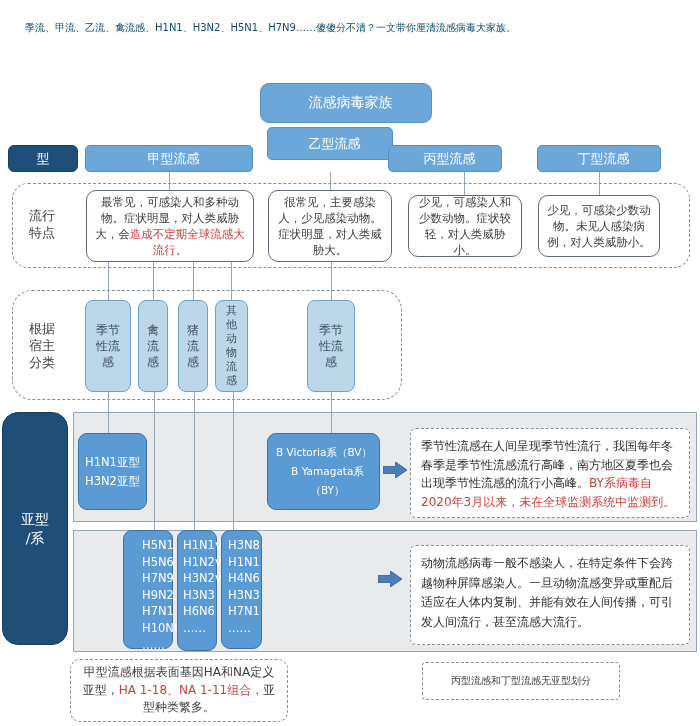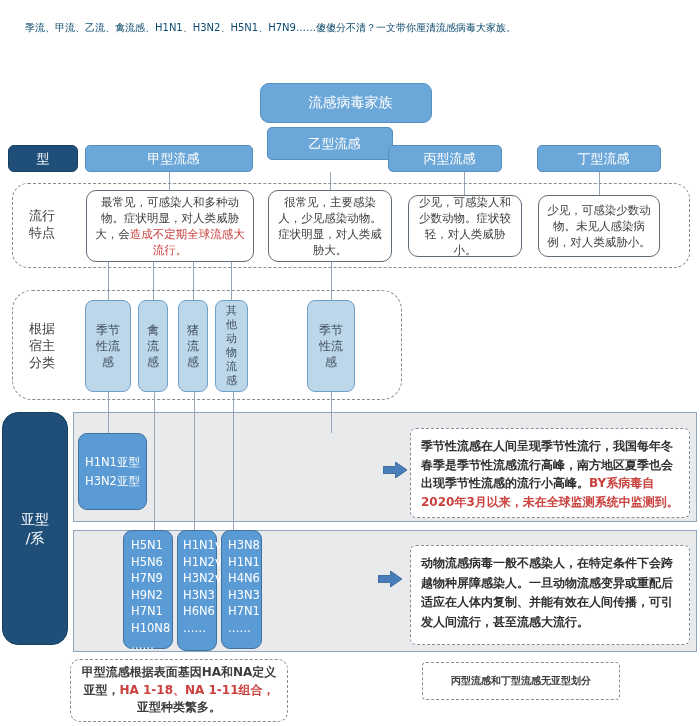--- a/index.html
+++ b/index.html
@@ -11,27 +11,27 @@
   .navy-box{background:#1f4e79;border:1px solid #16405f;color:#ffffff;border-radius:6px;
             display:flex;align-items:center;justify-content:center;box-sizing:border-box;}
   .mid-box{background:#5b9bd5;border:1px solid #41719c;color:#ffffff;border-radius:9px;
            box-sizing:border-box;}
   .host-box{background:#bdd7ea;border:1px solid #6fa0c8;color:#3f4d5e;border-radius:8px;
             display:flex;align-items:center;justify-content:center;text-align:center;
             box-sizing:border-box;word-break:break-all;}
   .trait-box{background:#ffffff;border:1px solid #5f6b76;color:#3d3d3d;border-radius:10px;
              display:flex;align-items:center;justify-content:center;text-align:center;
              box-sizing:border-box;padding:4px 6px;font-size:11.5px;line-height:16px;}
-  .dashed{border:1.5px dashed #858e98;background:#ffffff;box-sizing:border-box;font-weight:bold;}
+  .dashed{border:1.5px dashed #858e98;background:#ffffff;box-sizing:border-box;}
   .panel{background:#e9eaec;border:1px solid #8fa6c0;box-sizing:border-box;}
   .line{position:absolute;width:1px;background:#97a6b6;}
   .lbl{color:#3d3d3d;font-size:13px;line-height:17px;text-align:center;}
   .red{color:#c9403d;}
   .note{font-size:12px;line-height:18.5px;color:#2f2f2f;padding:8px 10px;border-radius:6px;}
-  .hlist{font-size:11.5px;line-height:16.6px;color:#fff;padding:6px 0 0 7px;}
+  .hlist{font-size:11.5px;line-height:16.6px;color:#fff;padding:6px 0 0 18px;}
   .ctr{display:flex;align-items:center;justify-content:center;text-align:center;}
 </style>
 </head>
 <body>
 
 <div id="canvas">
 
   <div class="abs" style="left:25px;top:21px;width:660px;font-size:10px;color:#0c4a6e;">季流、甲流、乙流、禽流感、H1N1、H3N2、H5N1、H7N9……傻傻分不清？一文带你厘清流感病毒大家族。</div>
 
   <div class="abs blue-box" style="left:260px;top:83px;width:172px;height:40px;border-radius:9px;font-size:14px;">流感病毒家族</div>
@@ -90,20 +90,24 @@
   <div class="line" style="left:108px;top:392px;height:41px;"></div>
   <div class="line" style="left:331px;top:392px;height:41px;"></div>
   <div class="line" style="left:154px;top:392px;height:138px;"></div>
   <div class="line" style="left:194px;top:392px;height:138px;"></div>
   <div class="line" style="left:233px;top:392px;height:138px;"></div>
 
   <div class="abs mid-box ctr" style="left:78px;top:433px;width:69px;height:77px;font-size:11.5px;line-height:19px;flex-direction:column;">
     <div>H1N1亚型</div>
     <div>H3N2亚型</div>
   </div>
+  <div class="abs mid-box ctr" style="left:267px;top:433px;width:113px;height:77px;font-size:10.5px;line-height:19px;flex-direction:column;align-items:flex-start;padding-left:8px;">
+    <div>B Victoria系（BV）</div>
+    <div>B Yamagata系（BY）</div>
+  </div>
 
   <svg class="abs" style="left:383px;top:462px;" width="24" height="16" viewBox="0 0 24 16">
     <path d="M0 4.5 h12.5 v-4.5 l11.5 8 -11.5 8 v-4.5 h-12.5 z" fill="#4a7ebb" stroke="#2e5f93" stroke-width="0.8"></path>
   </svg>
 
   <div class="abs dashed note" style="left:410px;top:428px;width:280px;height:90px;">
     <span>季节性流感在人间呈现季节性流行，我国每年冬春季是季节性流感流行高峰，南方地区夏季也会出现季节性流感的流行小高峰。</span><span class="red">BY系病毒自2020年3月以来，未在全球监测系统中监测到。</span>
   </div>
 
   <div class="abs mid-box hlist" style="left:123px;top:530px;width:50px;height:119px;">

